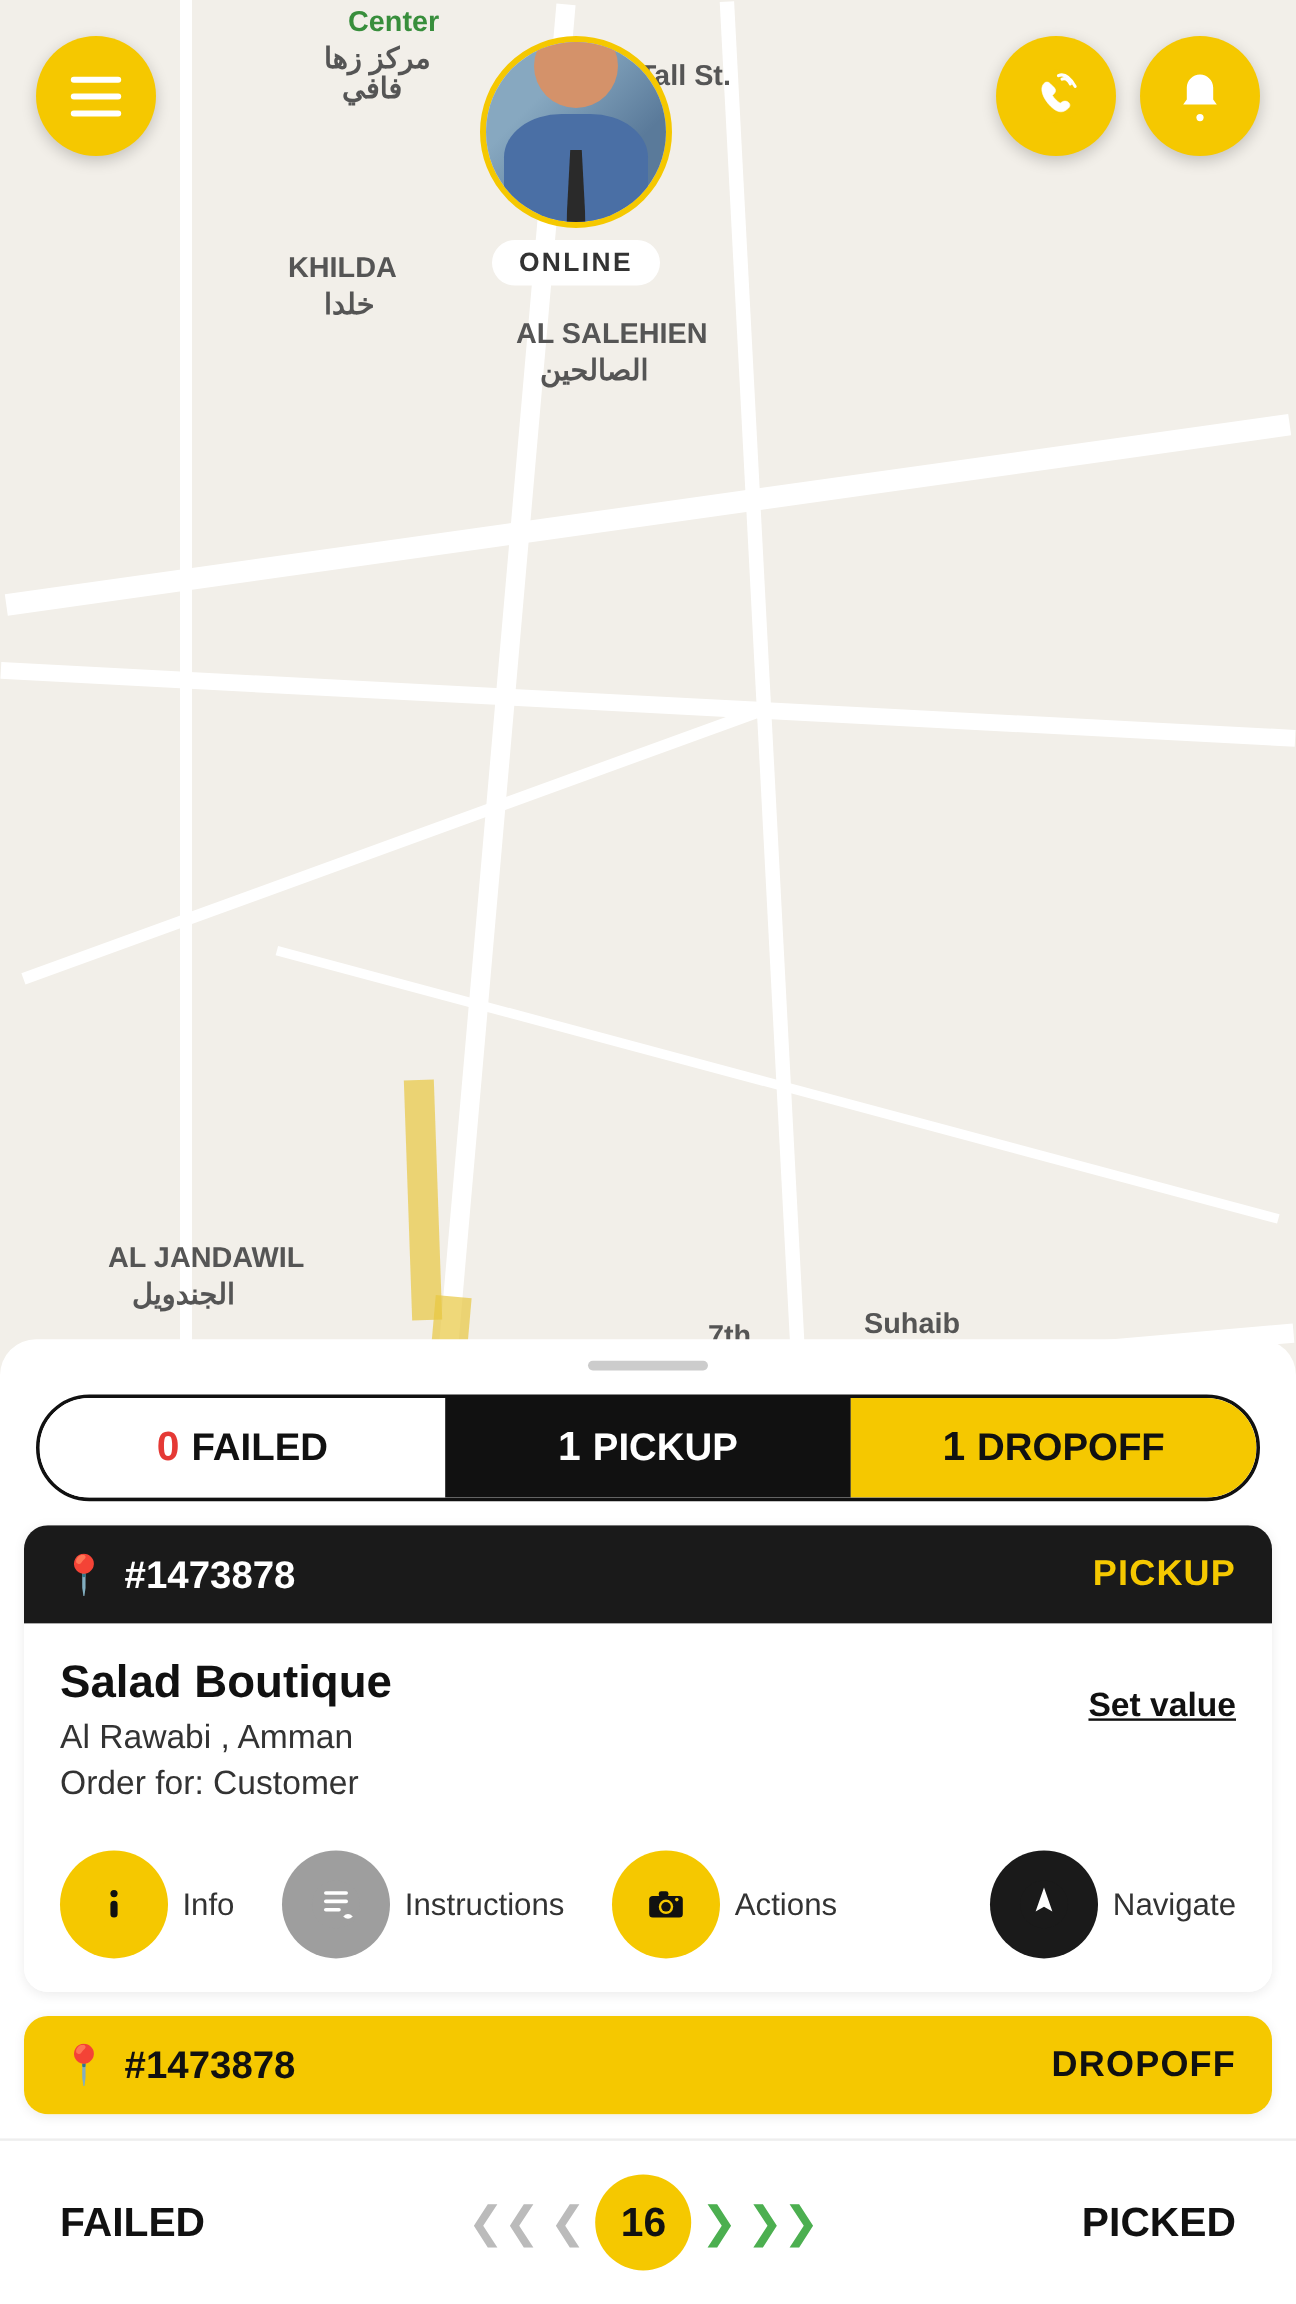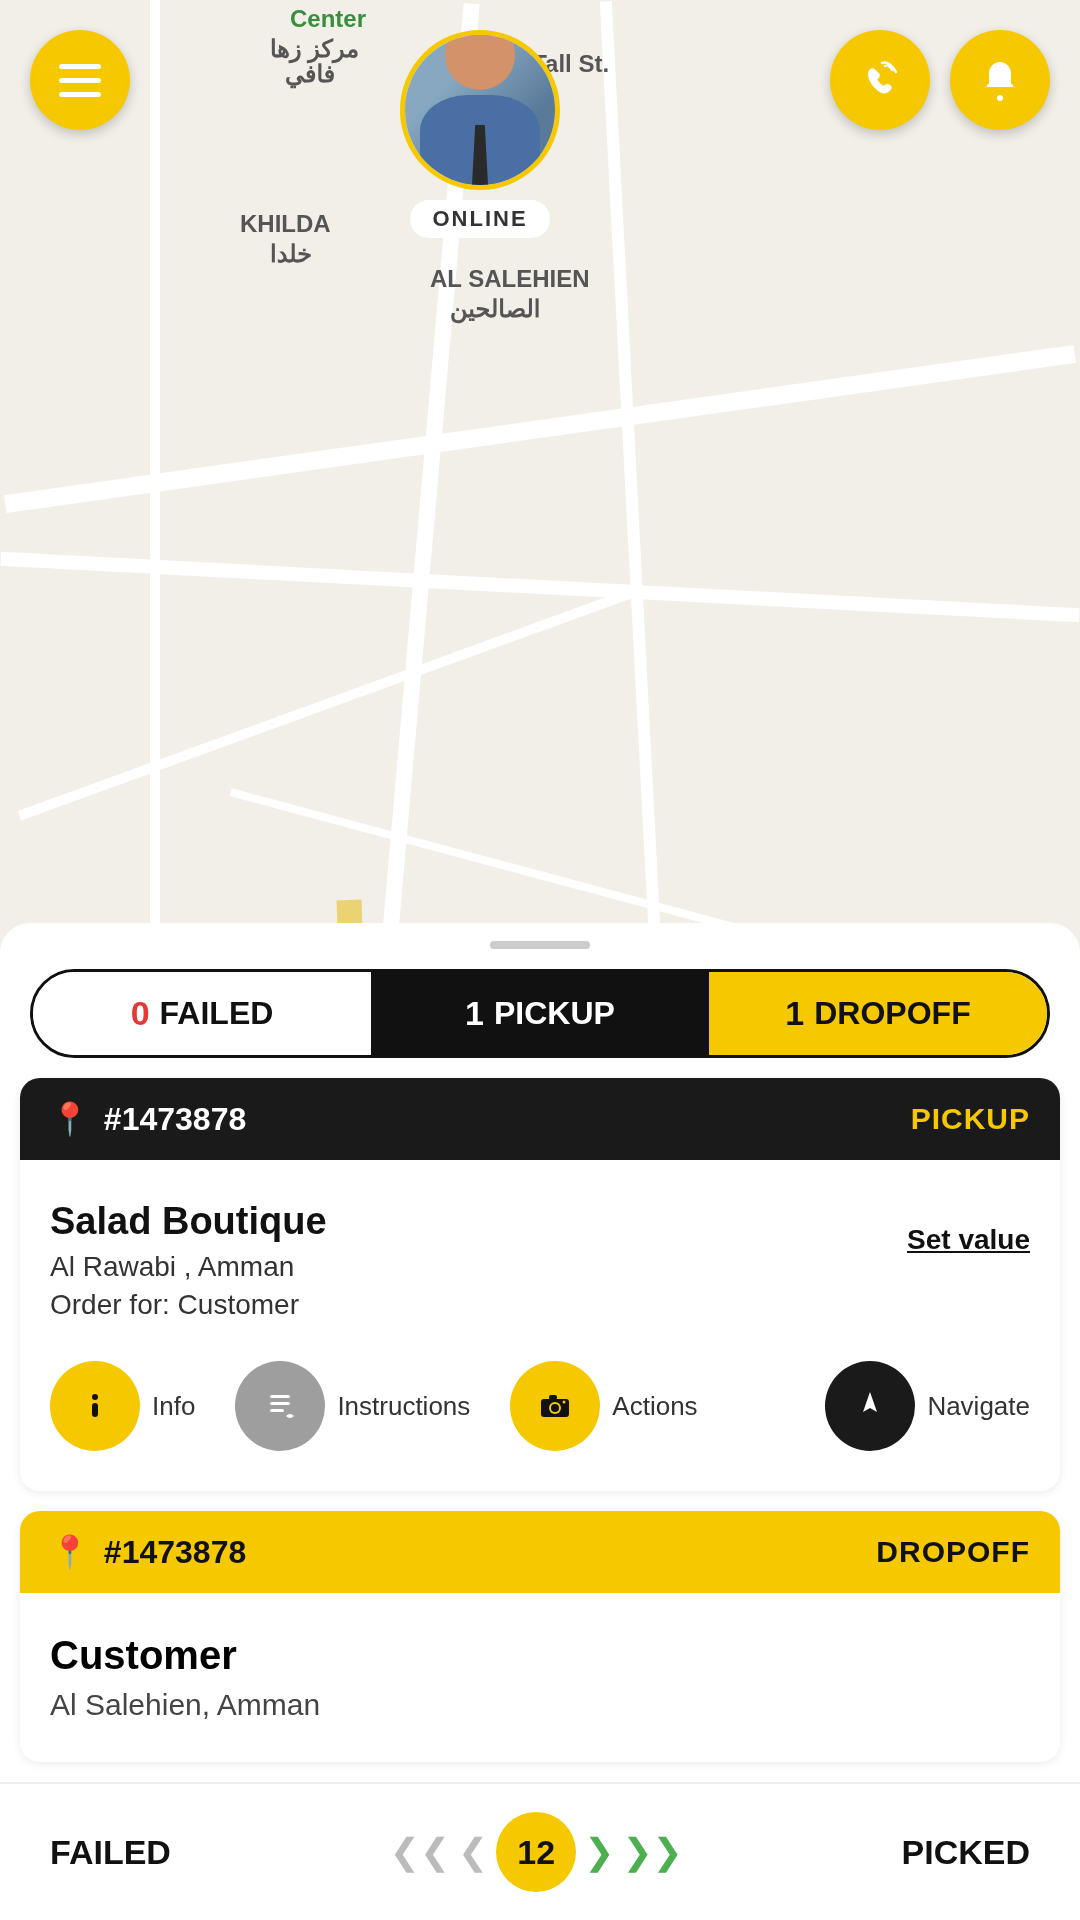--- a/index.html
+++ b/index.html
@@ -236,21 +236,21 @@
     }
     .order-type {
       font-size: 30px;
       font-weight: 900;
       letter-spacing: 1px;
     }
     .order-type.yellow { color: #f5c800; }
 
     .card-body {
       background: white;
-      padding: 40px 30px;
+      padding: 28px 30px;
     }
 
     .store-name {
       font-size: 38px;
       font-weight: 700;
       color: #111;
       margin-bottom: 8px;
     }
     .store-location {
       font-size: 28px;
@@ -570,33 +570,29 @@
     </div>
 
     <div class="order-card">
       <div class="card-header yellow">
         <div class="card-header-left">
           <span class="location-pin">📍</span>
           <span class="order-id">#1473878</span>
         </div>
         <span class="order-type">DROPOFF</span>
       </div>
-      <div class="card-body">
-        <div class="dropoff-customer">Customer</div>
-        <div class="dropoff-location">Al Salehien, Amman</div>
-      </div>
     </div>
 
     <div class="bottom-nav">
       <span class="nav-btn-text">FAILED</span>
 
       <div class="nav-arrows">
         <span class="arrow gray">❮❮</span>
         <span class="arrow gray">❮</span>
-        <div class="page-number">12</div>
+        <div class="page-number">16</div>
         <span class="arrow green">❯</span>
         <span class="arrow green">❯❯</span>
       </div>
 
       <span class="nav-btn-text right">PICKED</span>
     </div>
 
   </div>
 </div>
 

